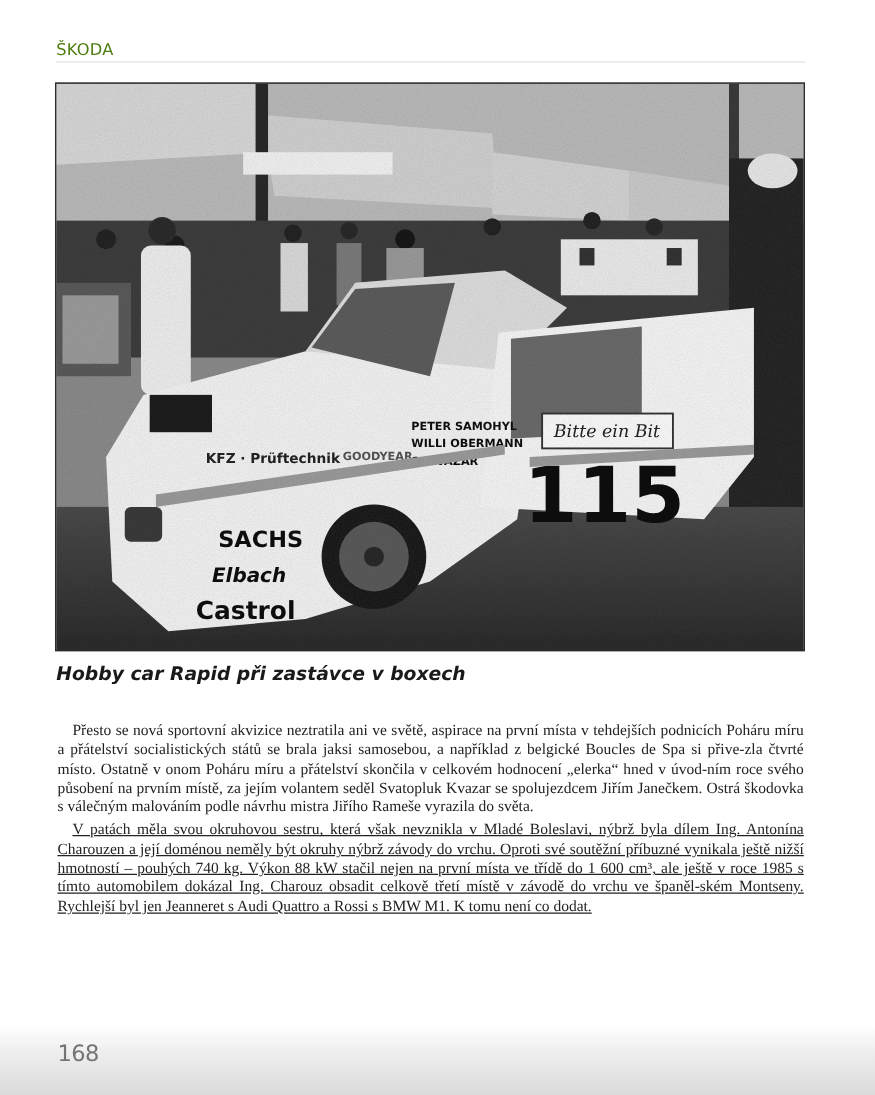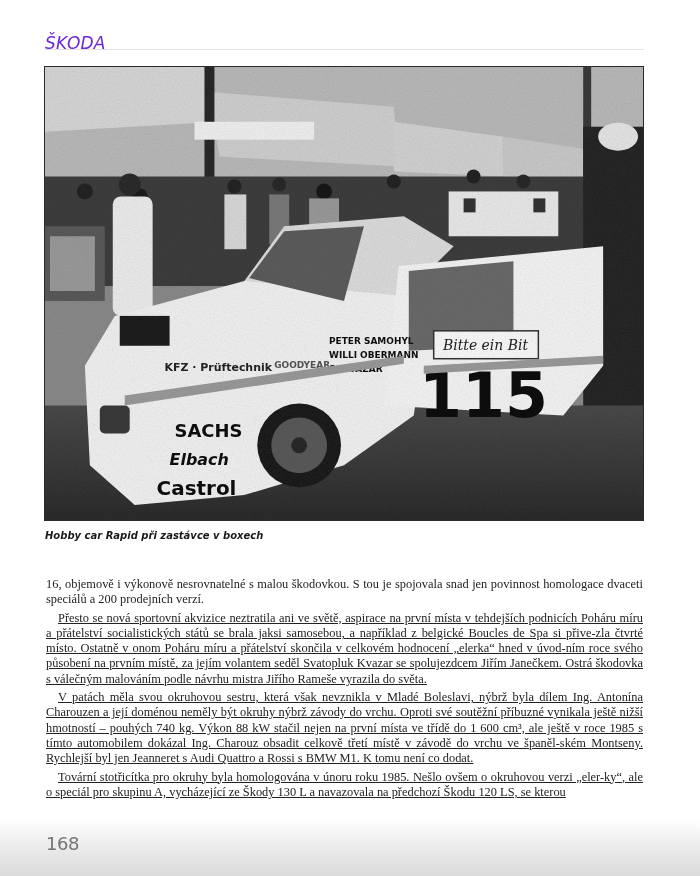--- a/index.html
+++ b/index.html
@@ -4,37 +4,37 @@
 <style>
   html, body { margin: 0; padding: 0; }
   body {
     width: 700px; height: 876px; position: relative; overflow: hidden;
     background: #ffffff;
     font-family: "Liberation Serif", serif;
   }
   .running-head {
     position: absolute; left: 45px; top: 33px;
     font-family: "DejaVu Sans", sans-serif;
-    font-style: italic; font-size: 17px; color: #6d28d9;
+    font-size: 13px; color: #4d7c0f;
     letter-spacing: 0.2px;
   }
   .head-rule {
     position: absolute; left: 45px; top: 49px; width: 599px; height: 1px;
     background: #e3e3e3;
   }
   .photo {
     position: absolute; left: 44px; top: 66px; width: 600px; height: 455px;
     border: 1px solid #2a2a2a; box-sizing: border-box; overflow: hidden;
     background: #6d6d6d;
   }
   .photo svg { display: block; width: 100%; height: 100%; }
   .caption {
     position: absolute; left: 45px; top: 530px;
     font-family: "DejaVu Sans", sans-serif;
-    font-style: italic; font-weight: bold; font-size: 10px; color: #1a1a1a;
+    font-style: italic; font-weight: bold; font-size: 15px; color: #1a1a1a;
   }
   .body-text {
     position: absolute; left: 46px; top: 577px; width: 597px;
     font-size: 12.4px; line-height: 15.3px; color: #222;
     text-align: justify; hyphens: manual;
   }
   .body-text p { margin: 0; }
   .body-text p + p { margin-top: 3px; text-decoration: underline; }
   .body-text p.indent { text-indent: 12px; }
   .footer-band {
@@ -137,20 +137,18 @@
 
       <polygon points="80,330 360,290 360,298 80,340" fill="#9a9a9a"></polygon>
       <polygon points="380,300 560,290 560,298 380,308" fill="#9a9a9a"></polygon>
     </g>
   </svg>
 </div>
 
 <div class="caption">Hobby car Rapid při zastávce v boxech</div>
 
 <div class="body-text">
-  <p>16, objemově i výkonově nesrovnatelné s malou škodovkou. S tou je spojovala snad jen povinnost homologace dvaceti speciálů a 200 prodejních verzí.</p>
   <p class="indent">Přesto se nová sportovní akvizice neztratila ani ve světě, aspirace na první místa v tehdejších podnicích Poháru míru a přátelství socialistických států se brala jaksi samosebou, a například z belgické Boucles de Spa si přive-zla čtvrté místo. Ostatně v onom Poháru míru a přátelství skončila v celkovém hodnocení „elerka“ hned v úvod-ním roce svého působení na prvním místě, za jejím volantem seděl Svatopluk Kvazar se spolujezdcem Jiřím Janečkem. Ostrá škodovka s válečným malováním podle návrhu mistra Jiřího Rameše vyrazila do světa.</p>
   <p class="indent">V patách měla svou okruhovou sestru, která však nevznikla v Mladé Boleslavi, nýbrž byla dílem Ing. Antonína Charouzen a její doménou neměly být okruhy nýbrž závody do vrchu. Oproti své soutěžní příbuzné vynikala ještě nižší hmotností – pouhých 740 kg. Výkon 88 kW stačil nejen na první místa ve třídě do 1 600 cm³, ale ještě v roce 1985 s tímto automobilem dokázal Ing. Charouz obsadit celkově třetí místě v závodě do vrchu ve španěl-ském Montseny. Rychlejší byl jen Jeanneret s Audi Quattro a Rossi s BMW M1. K tomu není co dodat.</p>
-  <p class="indent">Tovární stotřicítka pro okruhy byla homologována v únoru roku 1985. Nešlo ovšem o okruhovou verzi „eler-ky“, ale o speciál pro skupinu A, vycházející ze Škody 130 L a navazovala na předchozí Škodu 120 LS, se kterou</p>
 </div>
 
 <div class="footer-band"></div>
 <div class="page-number">168</div>
 
 </body></html>

